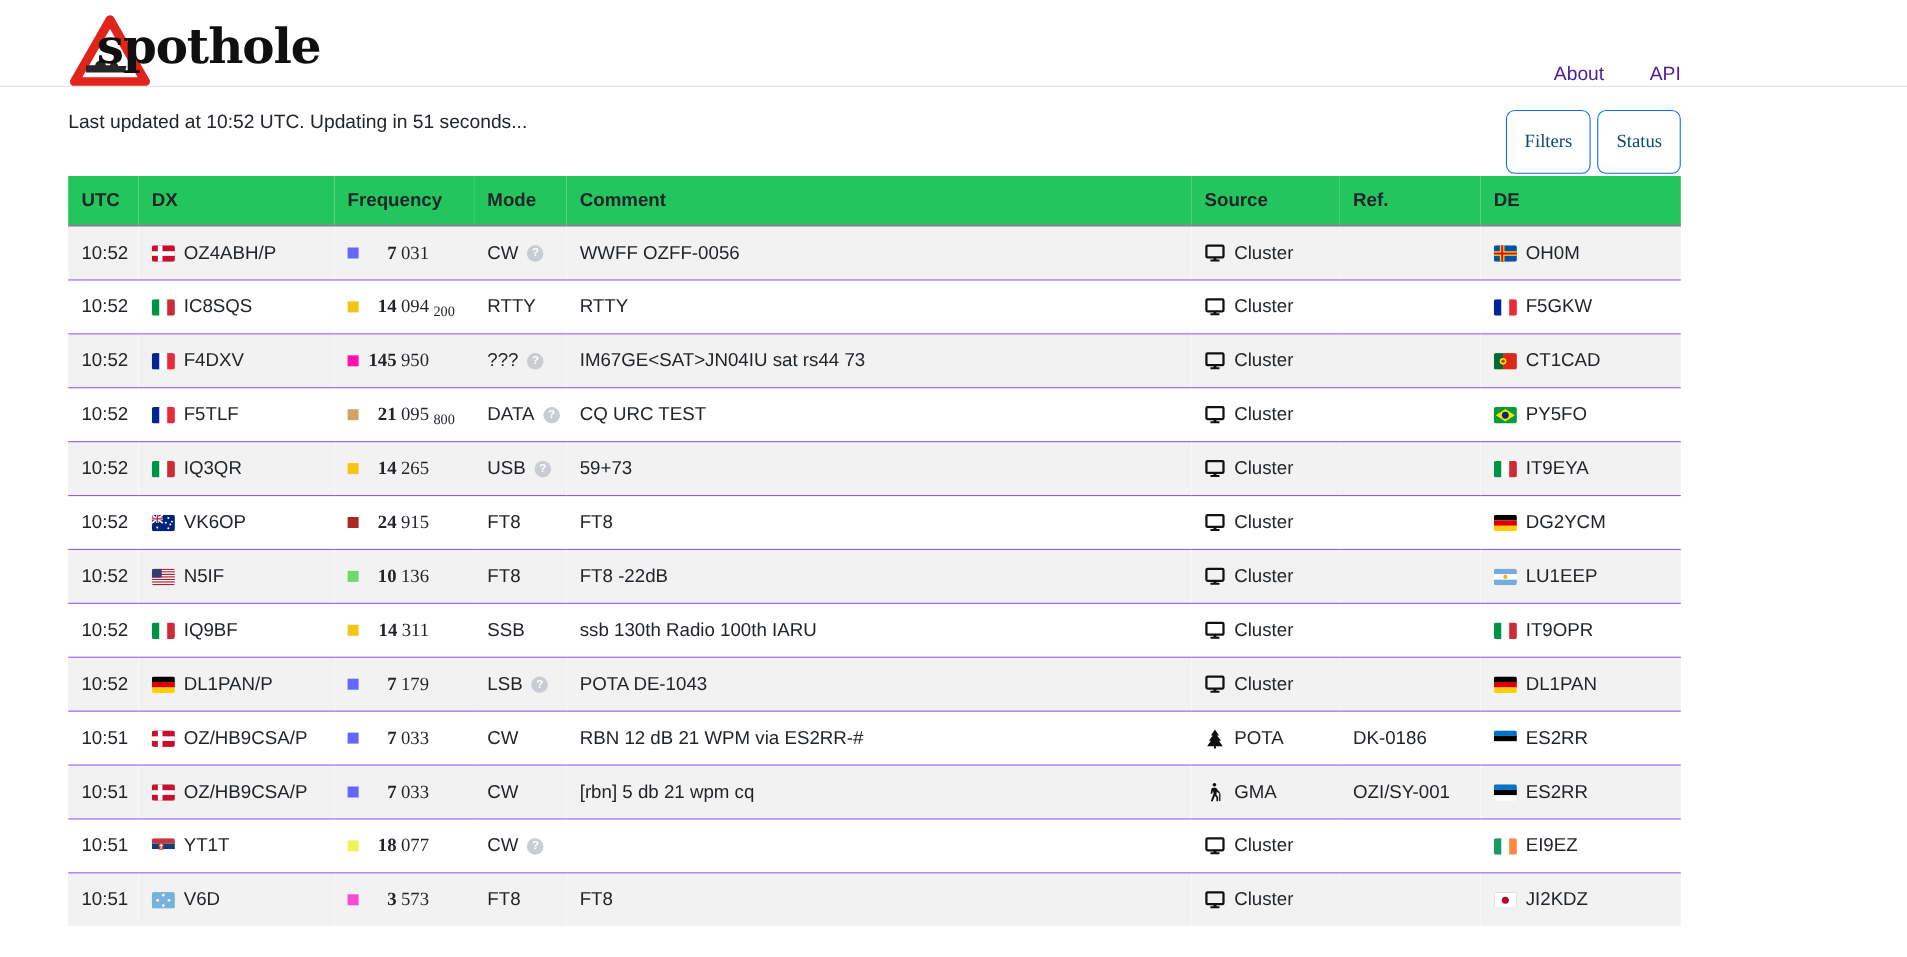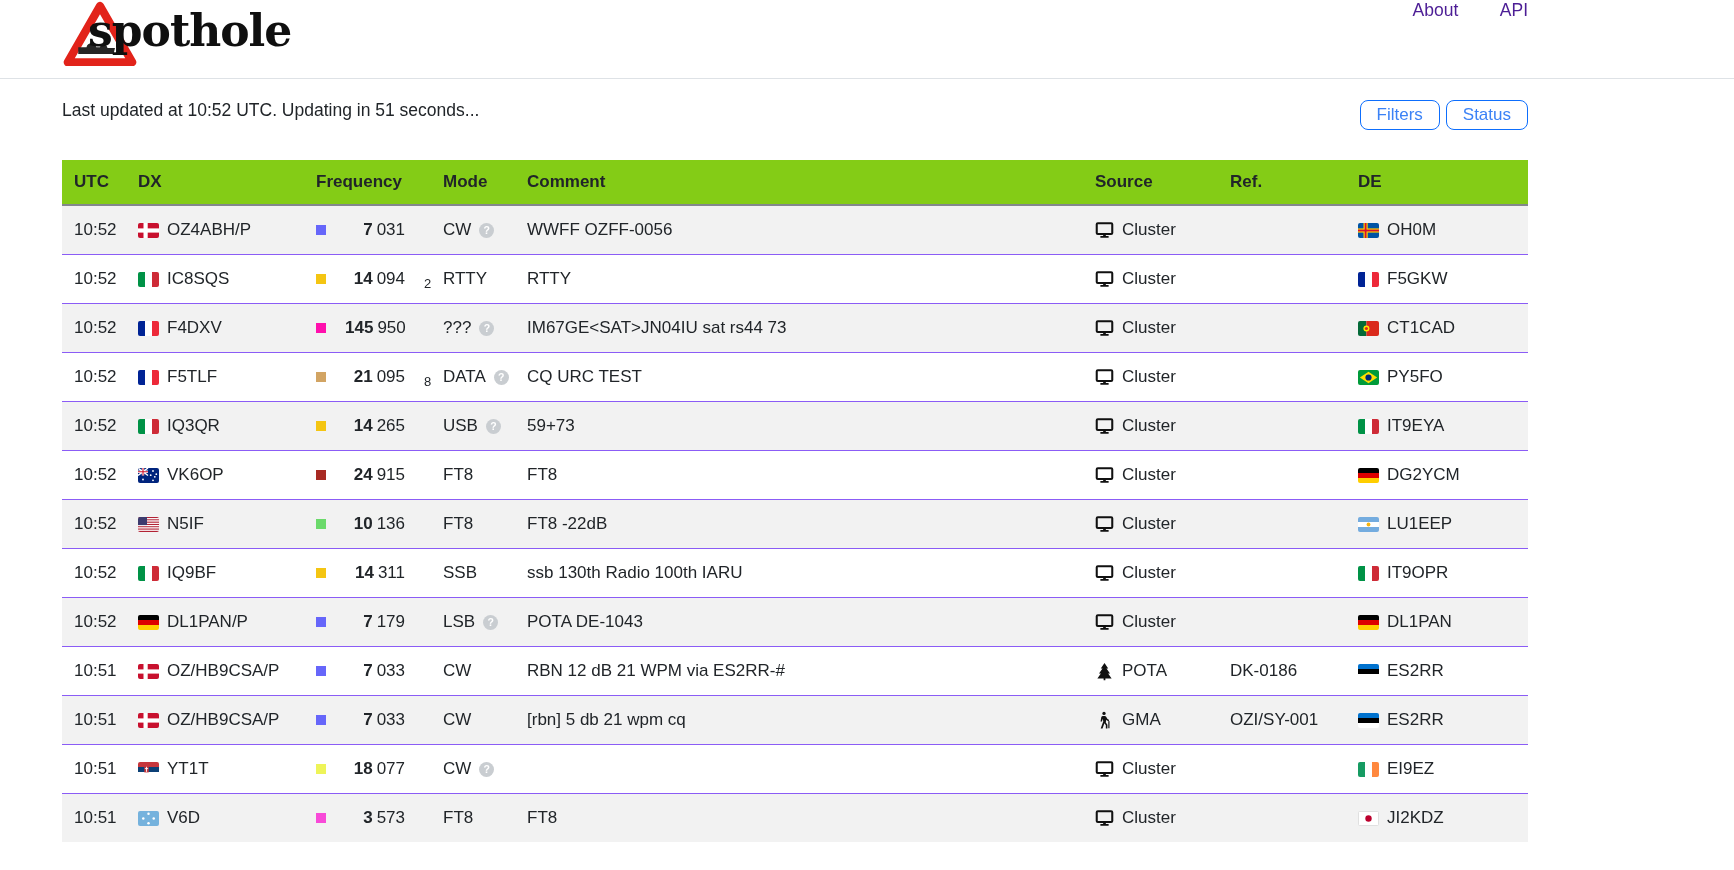--- a/index.html
+++ b/index.html
@@ -1,44 +1,44 @@
 <!DOCTYPE html>
 <html><head>
 <meta charset="utf-8">
 <style>
   html, body { margin:0; padding:0; width:1734px; height:870px; overflow:hidden; background:#fff; }
   body { font-family:"Liberation Sans","DejaVu Sans",sans-serif; color:#212529; }
   .container { margin-left:62px; width:1466px; }
 
   
   .site-header { border-bottom:1px solid #dee2e6; }
-  .header-inner { display:flex; justify-content:space-between; align-items:flex-start; height:78px; }
+  .header-inner { display:flex; justify-content:space-between; align-items:flex-end; height:78px; }
   .logo { display:flex; align-items:center; position:relative; }
   .logo-svg { width:76px; height:66px; display:block; }
   .logo-text { font-family:"DejaVu Serif","Liberation Serif",serif; font-weight:700; font-size:44px;
                letter-spacing:-1px; color:#0f0f0f; margin-left:-50px; line-height:1; position:relative; top:-2px; }
   .nav a { color:#4c1d95; text-decoration:none; font-size:17.5px; margin-left:37px; }
 
   
   .status-row { display:flex; justify-content:space-between; align-items:flex-start; margin-top:21px; height:40px; }
   .last-updated { font-size:17.5px; color:#212529; }
   .actions { display:flex; gap:6px; }
-  .actions button { font-family:Liberation Sans, sans-serif; font-size:17px; color:#3b82f6; background:#fff;
-                    border:1px solid #0d6efd; border-radius:8px; padding:4px 16px; cursor:pointer; }
+  .actions button { font-family:Liberation Serif, serif; font-size:17px; color:#0c4a6e; background:#fff;
+                    border:1px solid #0d6efd; border-radius:8px; padding:18px 16px; cursor:pointer; }
 
   
   table { border-collapse:collapse; table-layout:fixed; width:100%; margin-top:20px; font-size:17px; }
-  thead th { background:#84cc16; text-align:left; font-weight:700; padding:12px;
+  thead th { background:#22c55e; text-align:left; font-weight:700; padding:12px;
              border-bottom:2px solid #83878c; white-space:nowrap; }
   tbody tr { border-top:1px solid #8b5cf6; }
   tbody tr.striped { background:#f2f2f2; }
   tbody td { padding:14px 12px; vertical-align:middle; white-space:nowrap; overflow:hidden; }
 
   .cellflex { display:flex; align-items:center; gap:8px; }
-  .freqflex { gap:19px; }
+  .freqflex { gap:4px;font-family:Liberation Serif, serif; }
   .flag { width:21px; height:15px; border-radius:2px; flex:none; display:block; }
   .band-dot { width:10px; height:10px; flex:none; display:inline-block; }
   .freq-main { min-width:60px; text-align:right; }
   .freq-main b { font-weight:700; }
   .freq-main .khz { margin-left:4px; }
   .freq-hz { font-size:13px; position:relative; top:4px; }
   .help-badge { width:15px; height:15px; border-radius:50%; background:#c9cdd1; color:#fff;
                 font-size:10.5px; font-weight:700; display:inline-flex; align-items:center;
                 justify-content:center; flex:none; cursor:pointer; }
   .src-icon { width:19px; height:19px; flex:none; display:block; }

